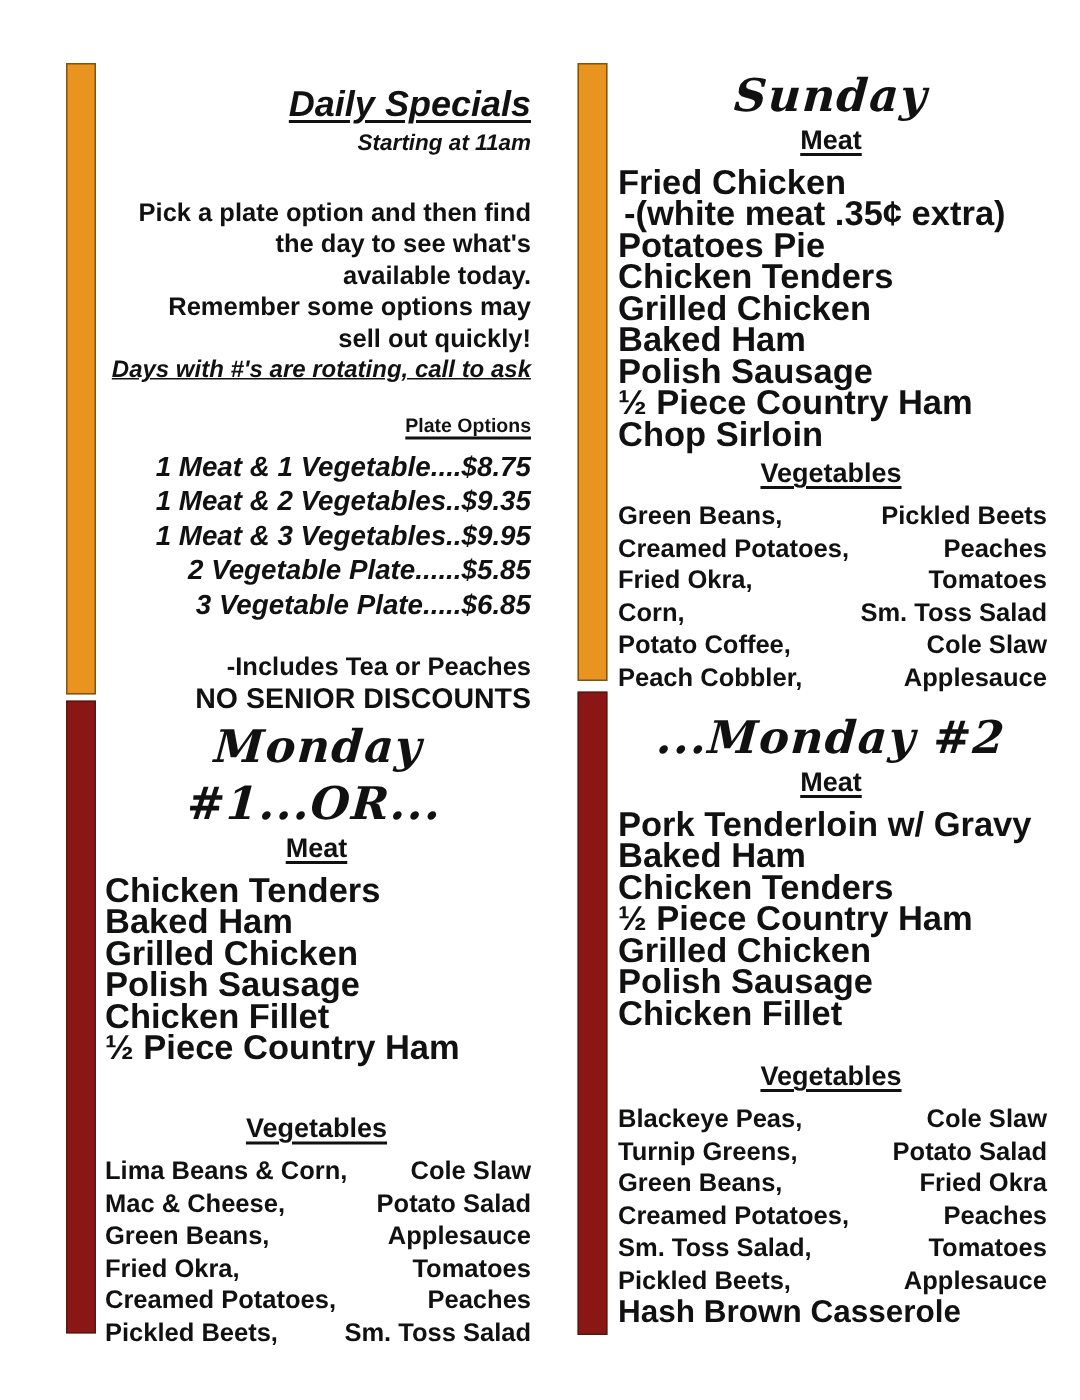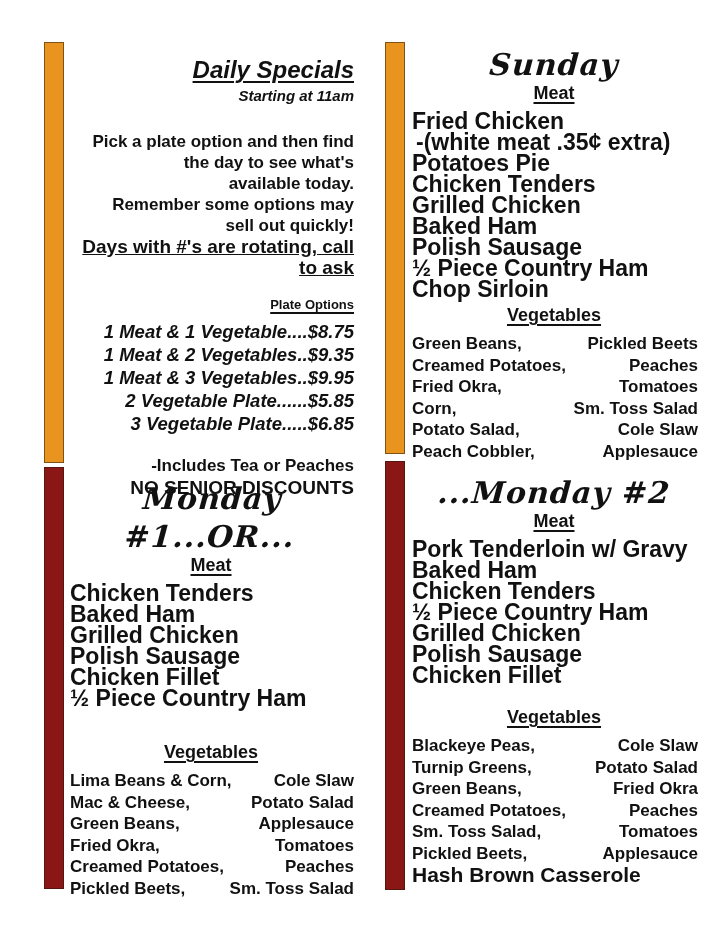--- a/index.html
+++ b/index.html
@@ -42,21 +42,22 @@
     line-height: 28px;
   }
   .subtitle { font-size: 15px; font-style: italic; margin-top: 3px; line-height: 18px; }
   .intro {
     font-size: 17px;
     line-height: 21px;
     white-space: pre-line;
     margin: 26px 0 0 0;
   }
   .rotating {
-    font-size: 19px;
+    font-size: 16px;
+    font-style: italic;
     text-decoration: underline;
     line-height: 21px;
   }
   .plate-title {
     font-size: 13px;
     text-decoration: underline;
     text-decoration-thickness: 2px;
     text-underline-offset: 3px;
     margin: 15px 0 3px 0;
     line-height: 24px;
@@ -154,21 +155,21 @@
         </div>
       <div class="veg-row">
           <span>Fried Okra,</span>
           <span>Tomatoes</span>
         </div>
       <div class="veg-row">
           <span>Corn,</span>
           <span>Sm. Toss Salad</span>
         </div>
       <div class="veg-row">
-          <span>Potato Salad,</span>
+          <span>Potato Coffee,</span>
           <span>Cole Slaw</span>
         </div>
       <div class="veg-row">
           <span>Peach Cobbler,</span>
           <span>Applesauce</span>
         </div>
     </div>
   </section>
 
   <section class="quad q-bl">

